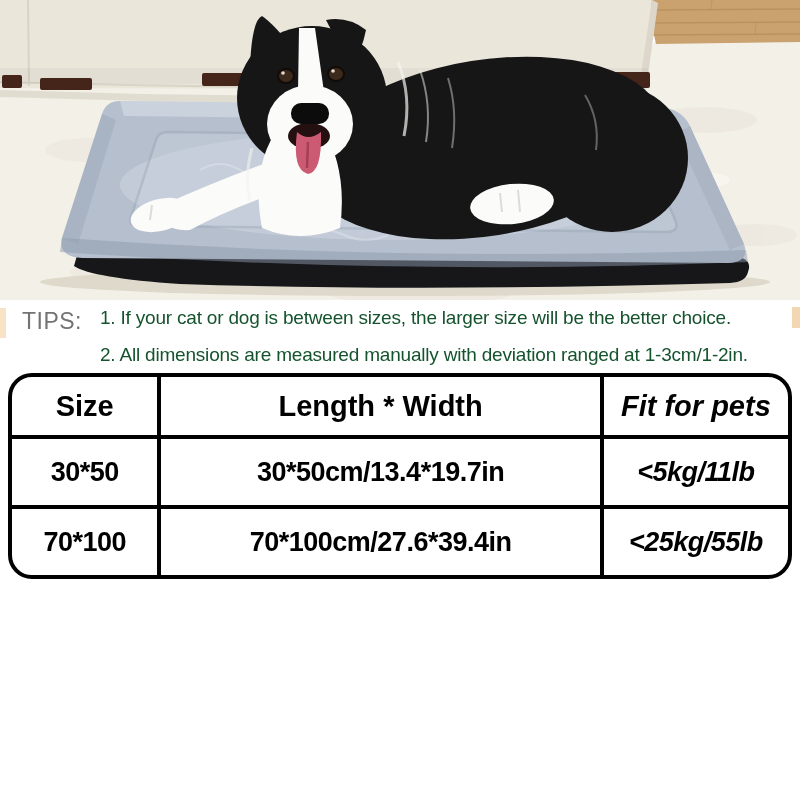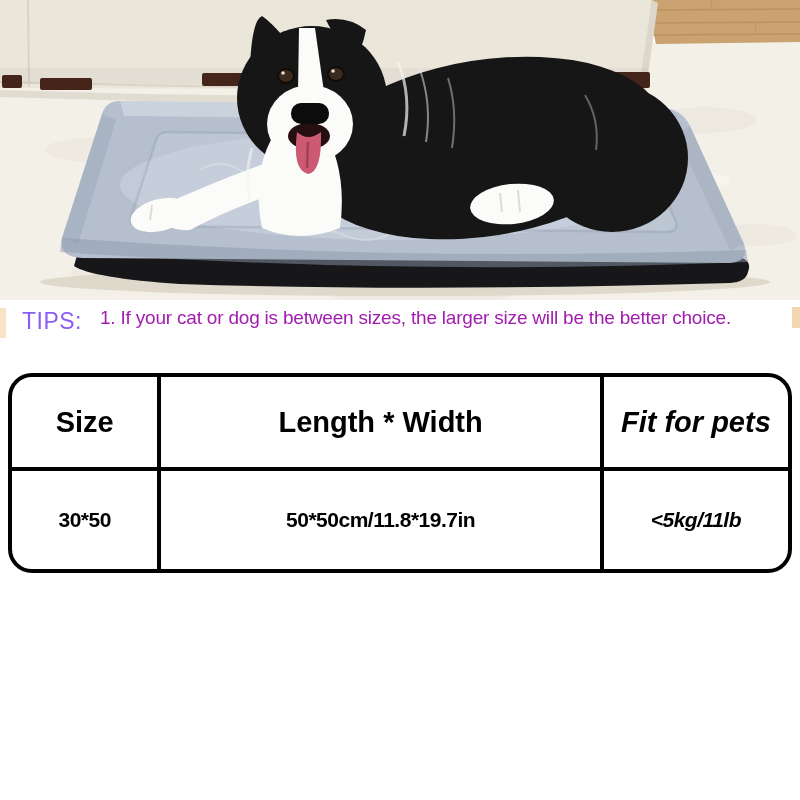--- a/index.html
+++ b/index.html
@@ -3,35 +3,35 @@
 <meta charset="utf-8">
 <style>
   html,body{margin:0;padding:0;}
   body{
     width:800px;height:800px;background:#ffffff;overflow:hidden;position:relative;
     font-family:"Liberation Sans",sans-serif;color:#111;
   }
   .photo{display:block;width:800px;height:300px;}
   
   .tips{display:flex;align-items:flex-start;padding:7px 6px 0 22px;height:67px;box-sizing:border-box;}
-  .tips-label{font-size:23px;color:#8b5cf6;letter-spacing:.5px;padding-top:1px;flex:0 0 78px;}
+  .tips-label{font-size:23px;color:#737373;letter-spacing:.5px;padding-top:1px;flex:0 0 78px;}
   .tips-lines{flex:1;}
-  .tips-lines p{margin:0 0 15px 0;font-size:19px;line-height:22px;color:#a21caf;white-space:nowrap;letter-spacing:-0.2px;}
+  .tips-lines p{margin:0 0 15px 0;font-size:19px;line-height:22px;color:#14532d;white-space:nowrap;letter-spacing:-0.2px;}
   
   .mark-left{position:absolute;left:0;top:308px;width:6px;height:30px;background:#f8e3c6;}
   .mark-right{position:absolute;right:0;top:307px;width:8px;height:21px;background:#f3d7b2;}
   
   .size-table-wrap{margin:6px 8px 0 8px;border:4px solid #000;border-radius:24px;overflow:hidden;background:#fff;}
   table{width:100%;border-collapse:collapse;table-layout:fixed;}
-  th,td{text-align:center;vertical-align:middle;font-weight:700;color:#000;padding:16px;
+  th,td{text-align:center;vertical-align:middle;font-weight:700;color:#000;padding:0;
         border-right:4px solid #000;border-bottom:4px solid #000;overflow:hidden;}
   th:last-child,td:last-child{border-right:none;font-style:italic;}
   tbody tr:last-child td{border-bottom:none;}
   thead th{font-size:29px;height:58px;}
-  tbody td{font-size:21px;height:66px;letter-spacing:-0.5px;}
+  tbody td{font-size:27px;height:66px;letter-spacing:-0.5px;}
 </style>
 </head>
 <body>
 
 <svg class="photo" viewBox="0 0 800 300" aria-hidden="true">
 
   <polygon points="0,86 630,88 654,42 800,40 800,300 0,300" fill="#f3f0e8"></polygon>
 
   <g fill="#e9e4d9" opacity="0.5">
     <ellipse cx="90" cy="150" rx="45" ry="12"></ellipse>
@@ -136,20 +136,21 @@
       <circle cx="283" cy="73" r="1.8" fill="#e8dcd2"></circle>
       <circle cx="333" cy="71" r="1.8" fill="#e8dcd2"></circle>
     </g>
   </g>
 </svg>
 
 <div class="tips">
   <span class="tips-label">TIPS:</span>
   <div class="tips-lines">
     <p>1. If your cat or dog is between sizes, the larger size will be the better choice.</p>
+    <p>2. All dimensions are measured manually with deviation ranged at 1-3cm/1-2in.</p>
   </div>
 </div>
 <div class="mark-left"></div>
 <div class="mark-right"></div>
 
 <div class="size-table-wrap">
   <table>
     <colgroup>
         <col style="width:19%">
         <col style="width:57%">
@@ -158,18 +159,23 @@
     <thead>
       <tr>
         <th>Size</th>
         <th>Length * Width</th>
         <th>Fit for pets</th>
       </tr>
     </thead>
     <tbody>
         <tr>
           <td>30*50</td>
-          <td>50*50cm/11.8*19.7in</td>
+          <td>30*50cm/13.4*19.7in</td>
           <td>&lt;5kg/11lb</td>
+        </tr>
+        <tr>
+          <td>70*100</td>
+          <td>70*100cm/27.6*39.4in</td>
+          <td>&lt;25kg/55lb</td>
         </tr>
       </tbody>
   </table>
 </div>
 
 </body></html>

